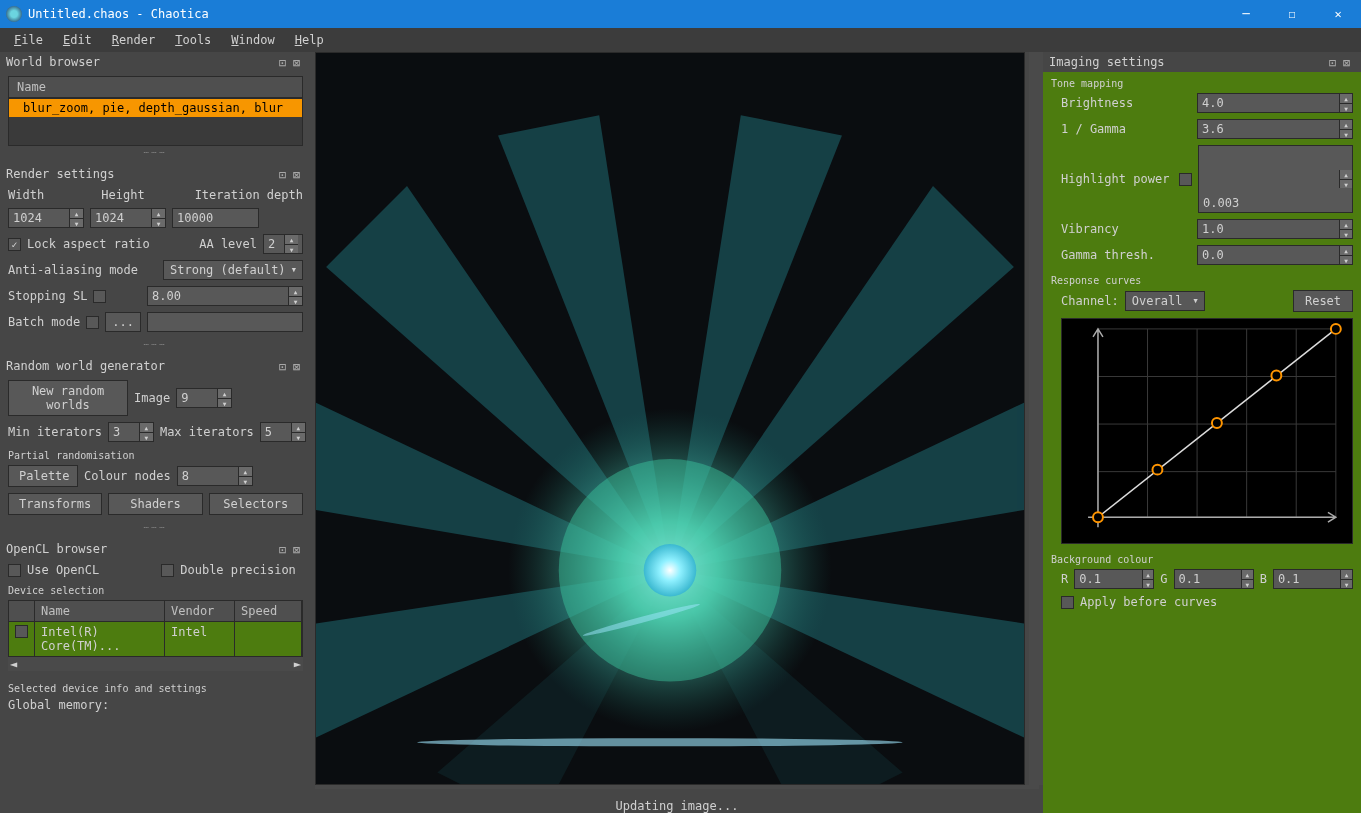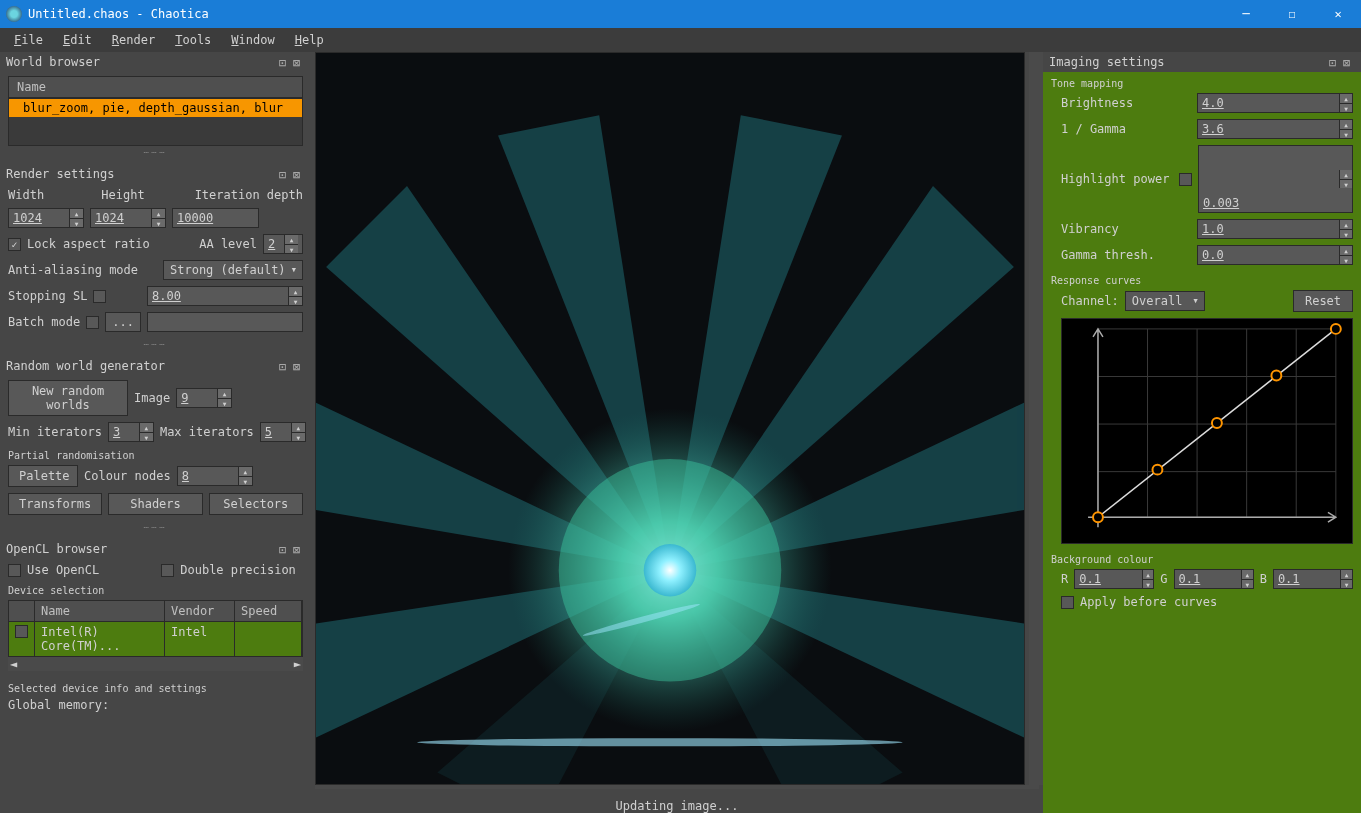--- a/index.html
+++ b/index.html
@@ -21,21 +21,21 @@
 .panel-header .spacer { flex: 1; }
 .panel-header .pin-icon, .panel-header .close-icon { width: 12px; height: 12px; margin-left: 2px; opacity: 0.7; }
 .panel-body { padding: 4px 8px; }
 .list-header { background: #4f4f4f; padding: 3px 8px; color: #c0c0c0; border: 1px solid #2a2a2a; }
 .list-box { background: #3a3a3a; border: 1px solid #2a2a2a; height: 48px; overflow: auto; }
 .list-item { padding: 2px 14px; color: #fff; }
 .list-item.selected { background: #f79600; color: #000; }
 .row { display: flex; align-items: center; gap: 6px; margin-bottom: 6px; }
 .row label, .lbl { color: #d0d0d0; font-family: "Consolas", monospace; font-size: 12px; white-space: nowrap; }
 .input-wrap { display: flex; align-items: center; background: #585858; border: 1px solid #2a2a2a; }
-.input-wrap input { background: transparent; border: none; color: #d0d0d0; padding: 2px 4px; width: 60px; font-family: "Consolas", monospace; outline: none; text-decoration: underline; }
+.input-wrap input { background: transparent; border: none; color: #d0d0d0; padding: 2px 4px; width: 60px; font-family: "Consolas", monospace; outline: none; }
 .input-wrap.wide input { width: 85px; }
 .input-wrap.xwide input { width: 140px; }
 .spinner { display: flex; flex-direction: column; width: 14px; }
 .spinner .up, .spinner .down { height: 9px; background: #6a6a6a; display: flex; align-items: center; justify-content: center; font-size: 6px; border-left: 1px solid #2a2a2a; }
 .spinner .down { border-top: 1px solid #2a2a2a; }
 .checkbox { width: 13px; height: 13px; background: #585858; border: 1px solid #2a2a2a; display: inline-flex; align-items: center; justify-content: center; }
 .checkbox.checked::after { content: "✓"; color: #d0d0d0; font-size: 10px; }
 .btn { background: #585858; border: 1px solid #2a2a2a; color: #d0d0d0; padding: 3px 10px; font-family: "Consolas", monospace; text-align: center; cursor: pointer; }
 .btn.small { padding: 2px 6px; }
 .select { background: #585858; border: 1px solid #2a2a2a; padding: 2px 6px; color: #d0d0d0; display: flex; align-items: center; gap: 4px; }

